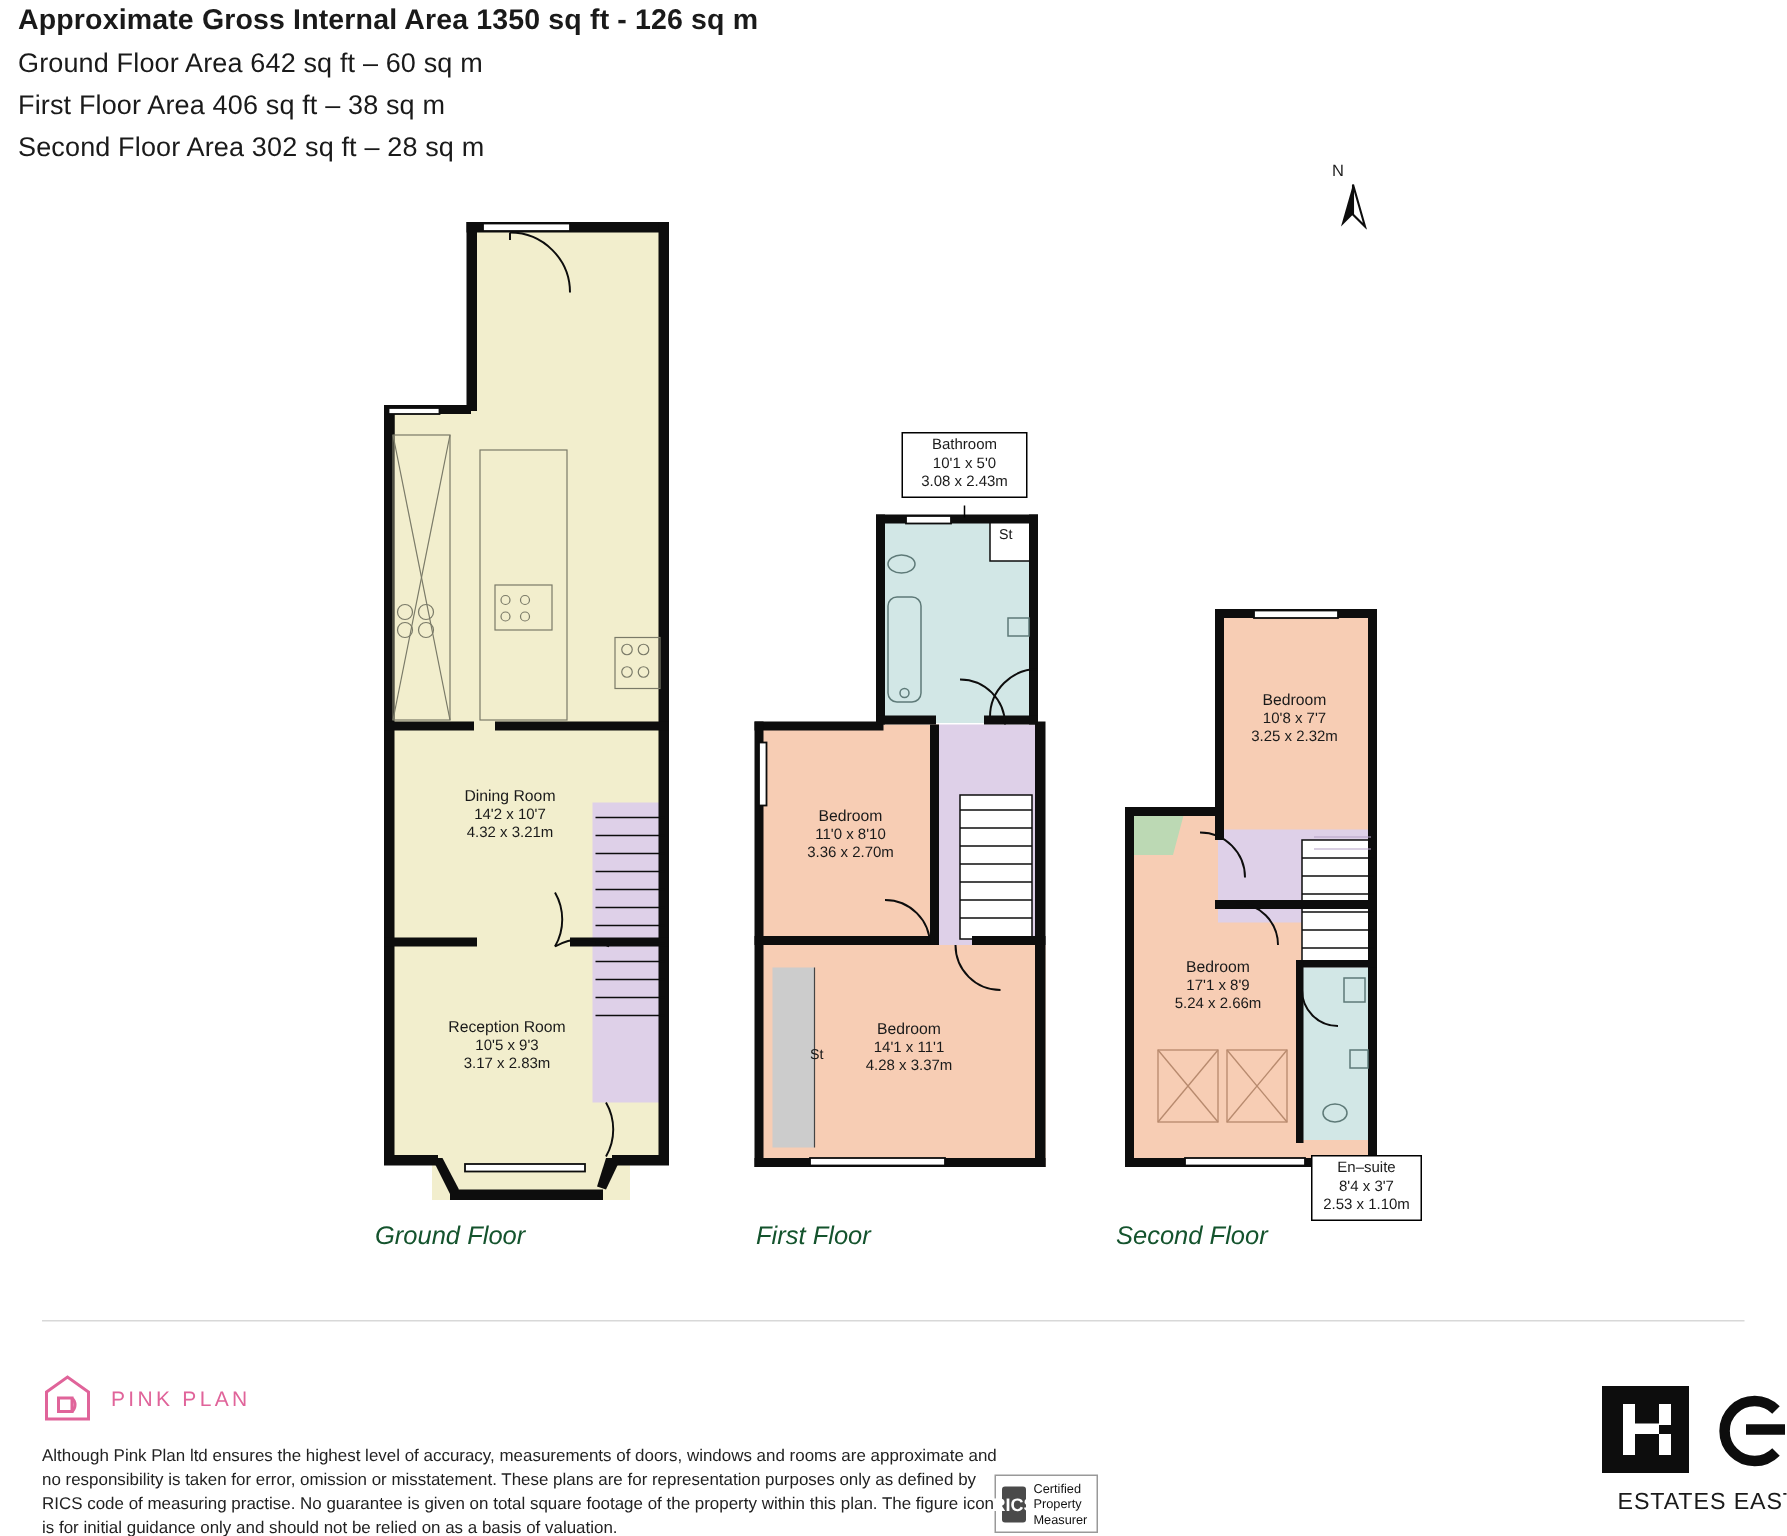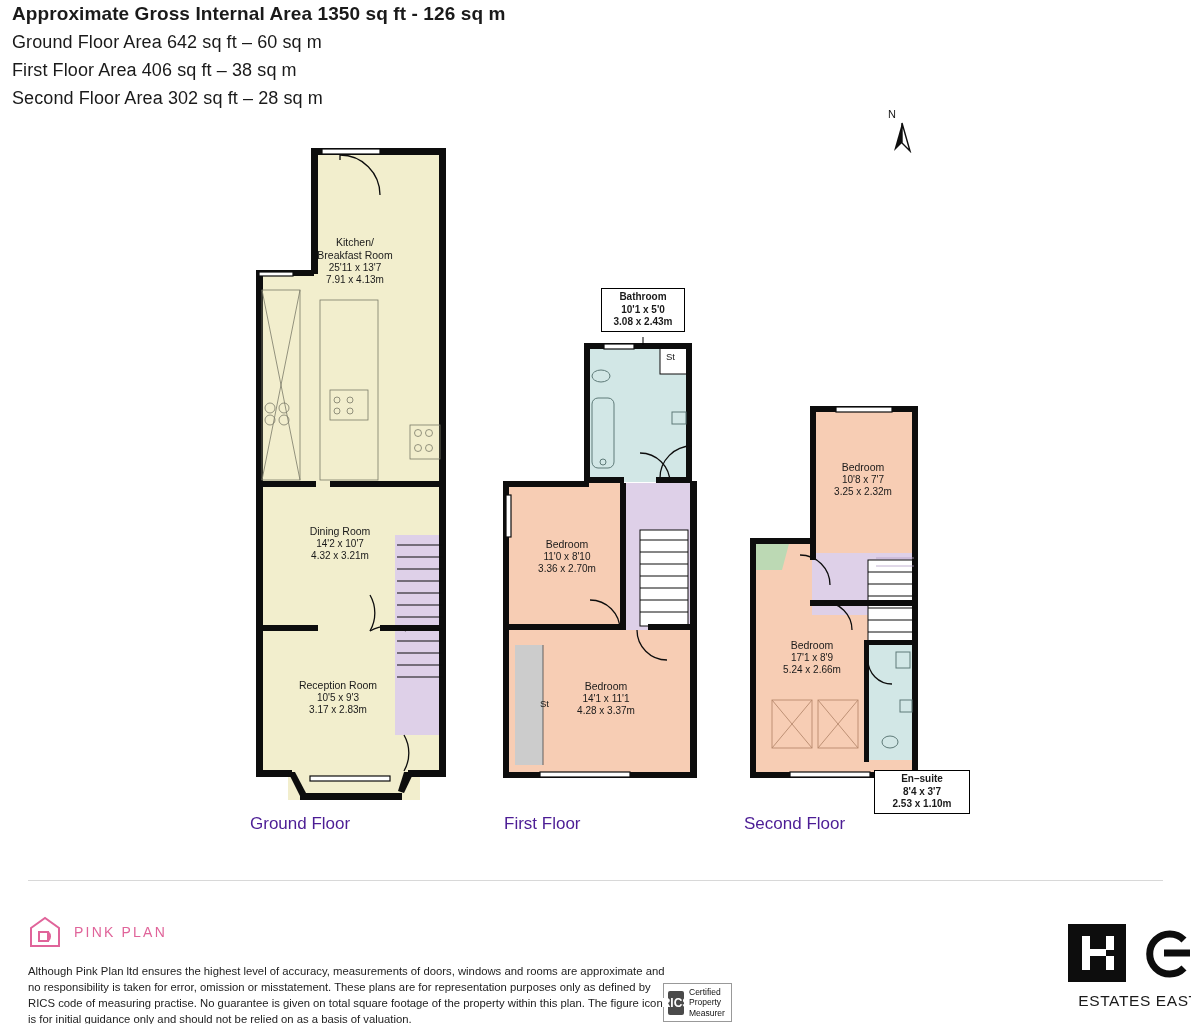--- a/index.html
+++ b/index.html
@@ -26,36 +26,36 @@
   
   .compass { position: absolute; left: 884px; top: 108px; width: 40px; height: 45px; }
   .compass .n-label { position: absolute; left: 4px; top: 0px; font-size: 11px; }
   .compass svg { position: absolute; left: 6px; top: 13px; }
 
   
   .plan { position: absolute; left: 0; top: 0; width: 1191px; height: 1024px; }
 
   
   .floor-caption {
-    position: absolute; font-size: 17px; color: #4c1d95; white-space: nowrap;
+    position: absolute; font-size: 17px; color: #14532d; white-space: nowrap; font-style: italic;
   }
 
   
   .room-label {
     position: absolute; text-align: center; line-height: 1.22;
     font-size: 10.5px; color: #1a1a1a; white-space: nowrap;
   }
   .room-label .rn { font-size: 10.5px; }
   .room-label .d1 { font-size: 10px; }
   .room-label .d2 { font-size: 10px; }
 
   
   .callout {
     position: absolute; border: 1px solid #000; background: #fff;
-    text-align: center; font-size: 10px; line-height: 1.25; padding: 2px 4px; font-weight: bold;
+    text-align: center; font-size: 10px; line-height: 1.25; padding: 2px 4px;
   }
 
   .st-label { position: absolute; font-size: 9.5px; }
 
   
   .divider { position: absolute; left: 28px; top: 880px; width: 1135px; height: 1px; background: #d8d8d8; }
 
   .brand { position: absolute; left: 28px; top: 915px; display: flex; align-items: center; gap: 12px; }
   .brand .logo { width: 34px; height: 34px; }
   .brand .name {
@@ -313,26 +313,20 @@
         <line x1="868" y1="596" x2="916" y2="596"></line>
           <line x1="868" y1="608" x2="916" y2="608"></line>
         <line x1="868" y1="620" x2="916" y2="620"></line>
           <line x1="868" y1="632" x2="916" y2="632"></line>
       </g>
 
       <line x1="916" y1="772" x2="916" y2="786" stroke="#000" stroke-width="1"></line>
     </g>
   </svg>
 
-  <div class="room-label" style="left:300px; top:236px; width:110px;">
-    <div class="rn">Kitchen/</div>
-    <div class="rn">Breakfast Room</div>
-    <div class="d1">25'11 x 13'7</div>
-    <div class="d2">7.91 x 4.13m</div>
-  </div>
 
   <div class="room-label" style="left:285px; top:525px; width:110px;">
     <div class="rn">Dining Room</div>
     <div class="d1">14'2 x 10'7</div>
     <div class="d2">4.32 x 3.21m</div>
   </div>
 
   <div class="room-label" style="left:278px; top:679px; width:120px;">
     <div class="rn">Reception Room</div>
     <div class="d1">10'5 x 9'3</div>
@@ -362,21 +356,21 @@
     <div class="d1">10'8 x 7'7</div>
     <div class="d2">3.25 x 2.32m</div>
   </div>
 
   <div class="room-label" style="left:757px; top:639px; width:110px;">
     <div class="rn">Bedroom</div>
     <div class="d1">17'1 x 8'9</div>
     <div class="d2">5.24 x 2.66m</div>
   </div>
 
-  <div class="callout" style="left:874px; top:770px; width:96px;">
+  <div class="callout" style="left:874px; top:770px; width:74px;">
     <div>En–suite</div>
     <div>8'4 x 3'7</div>
     <div>2.53 x 1.10m</div>
   </div>
 
   <div class="st-label" style="left:540px; top:698px;">St</div>
   <div class="st-label" style="left:666px; top:351px;">St</div>
 
   <div class="floor-caption" style="left:250px; top:814px;">Ground Floor</div>
   <div class="floor-caption" style="left:504px; top:814px;">First Floor</div>

